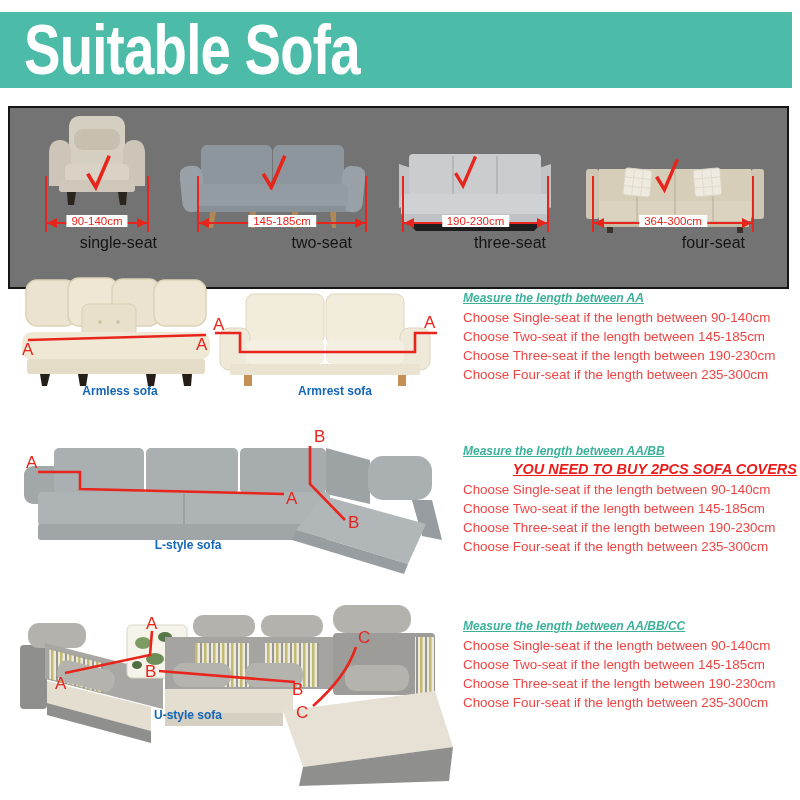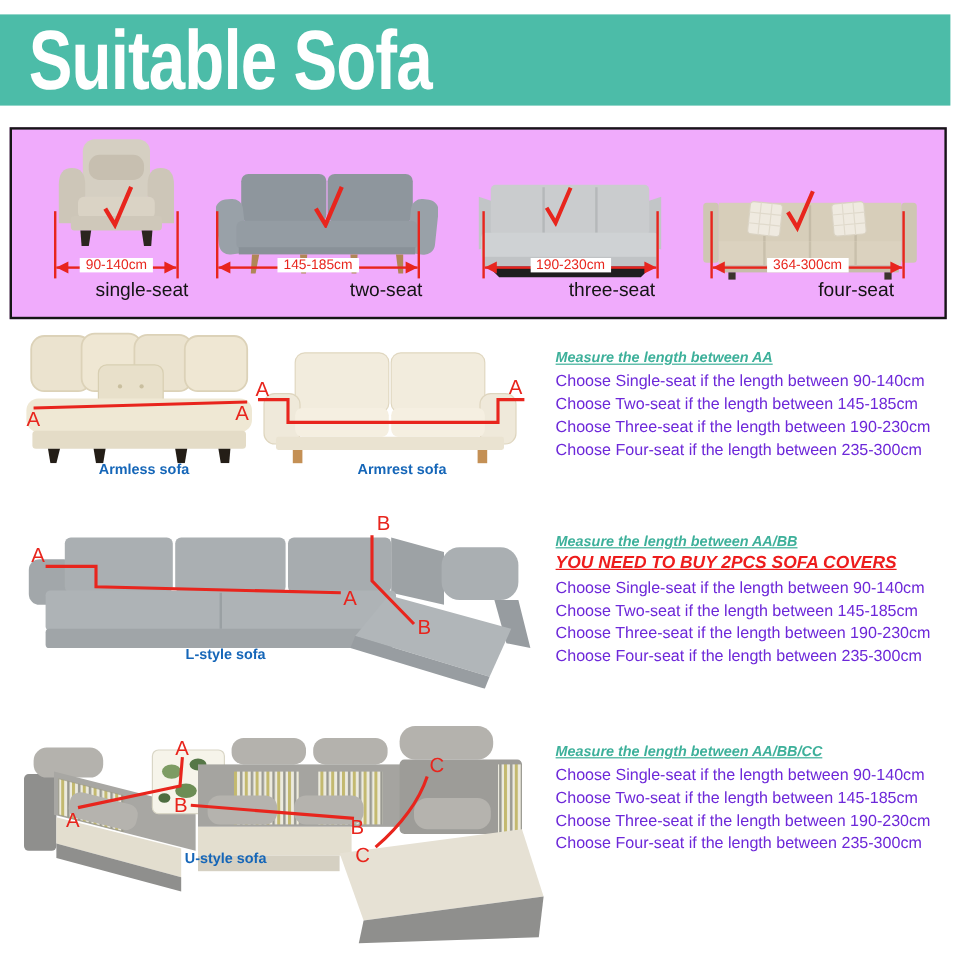--- a/index.html
+++ b/index.html
@@ -16,22 +16,22 @@
     background:#4cbca8; display:flex; align-items:center;
   }
   .banner h1 {
     margin:0 0 0 24px; font-size:70px; font-weight:bold; color:#ffffff;
     letter-spacing:-1px; white-space:nowrap;
     transform:scaleX(.78); transform-origin:left center; line-height:1;
   }
 
   
   .size-box {
-    position:absolute; left:8px; top:106px; width:781px; height:160px;
-    border:2px solid #161616; background:#f0abfc;
+    position:absolute; left:8px; top:106px; width:781px; height:183px;
+    border:2px solid #161616; background:#737373;
   }
   .size-caption {
     position:absolute; top:126px; font-size:16px; color:#141414; text-align:right;
   }
   .measure { position:absolute; top:68px; height:56px; }
   .measure .bar { position:absolute; top:0; width:2px; height:100%; background:#e8251d; }
   .measure .bar.l { left:0; } .measure .bar.r { right:0; }
   .measure .line { position:absolute; left:2px; right:2px; top:46px; height:2px; background:#e8251d; }
   .measure .line::before {
     content:""; position:absolute; left:0; top:-4px;
@@ -52,23 +52,23 @@
   }
 
   
   .tblock { position:absolute; left:463px; width:334px; }
   .tblock h3 {
     margin:0 0 3px 0; font-size:12px; font-style:italic; font-weight:bold;
     color:#3db09a; text-decoration:underline;
   }
   .tblock .warn {
     margin:0 0 3px 0; font-size:14.5px; font-style:italic; font-weight:bold;
-    color:#ed1c1c; text-decoration:underline;
-  }
-  .tblock p.cl { margin:0; font-size:13.4px; line-height:19px; color:#6d28d9; }
+    color:#ed1c1c; text-decoration:underline;text-align:right;
+  }
+  .tblock p.cl { margin:0; font-size:13.4px; line-height:19px; color:#ef4444; }
 
   
   svg text.ann { fill:#e8251d; font-size:17px; font-family:"Liberation Sans",sans-serif; }
   svg .redline { stroke:#e8251d; stroke-width:2.6; fill:none; }
 </style>
 </head>
 <body>
 
 <div>
 
@@ -107,21 +107,21 @@
       <rect x="17" y="42" width="151" height="24" rx="5" fill="#949ca3"></rect>
       <rect x="19" y="64" width="147" height="6" fill="#899198"></rect>
       <path d="M30 70 h6 l-3 16 h-4 Z" fill="#b08756"></path>
       <path d="M70 70 h6 l-1 16 h-4 Z" fill="#b08756"></path>
       <path d="M112 70 h6 l-1 16 h-4 Z" fill="#b08756"></path>
       <path d="M150 70 h6 l0 16 h-4 Z" fill="#b08756"></path>
     </svg>
     <svg class="abs" style="left:249px;top:46px" width="30" height="36" viewBox="0 0 30 40">
       <path d="M3 22 L12 37 L27 2" stroke="#e8251d" stroke-width="4" fill="none"></path>
     </svg>
-    <div class="measure" style="left:170px;width:170px">
+    <div class="measure" style="left:187px;width:170px">
       <span class="bar l"></span>
         <span class="bar r"></span>
         <span class="line"></span>
       <span class="val">145-185cm</span>
     </div>
     <div class="size-caption" style="left:182px;width:160px">two-seat</div>
 
     <svg class="abs" style="left:385px;top:44px" width="160" height="84" viewBox="0 0 160 84">
       <path d="M4 12 L16 16 L16 52 L4 56 Z" fill="#c2c5c7"></path>
       <path d="M156 12 L144 16 L144 52 L156 56 Z" fill="#c2c5c7"></path>

